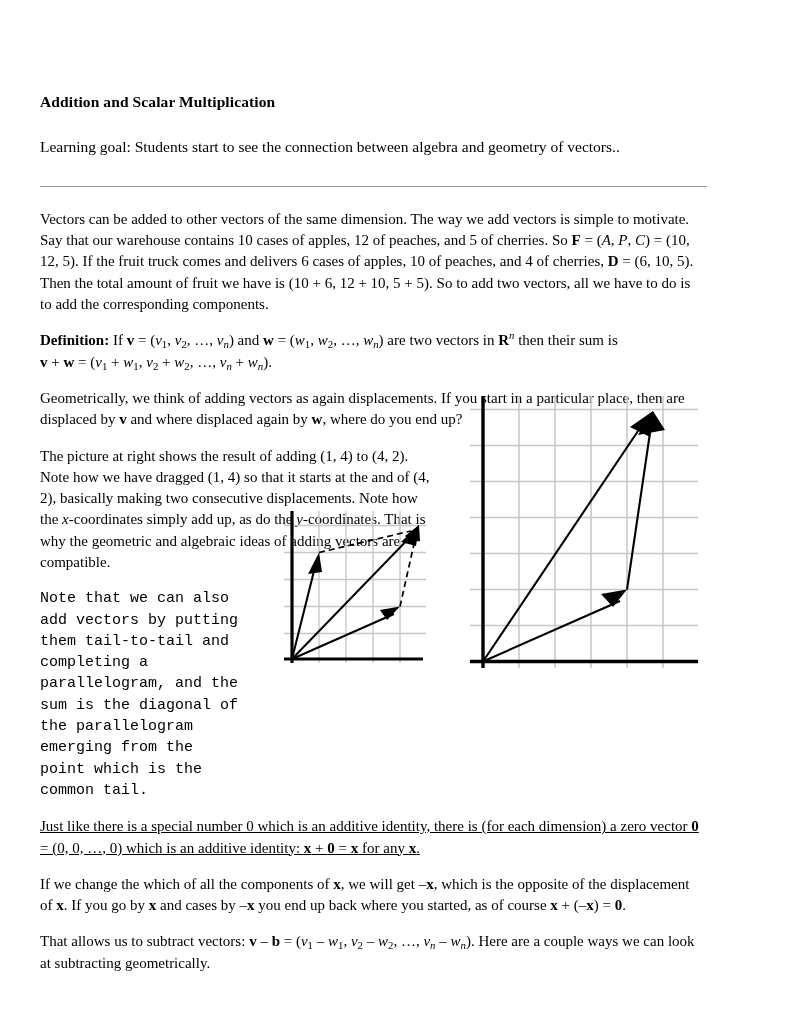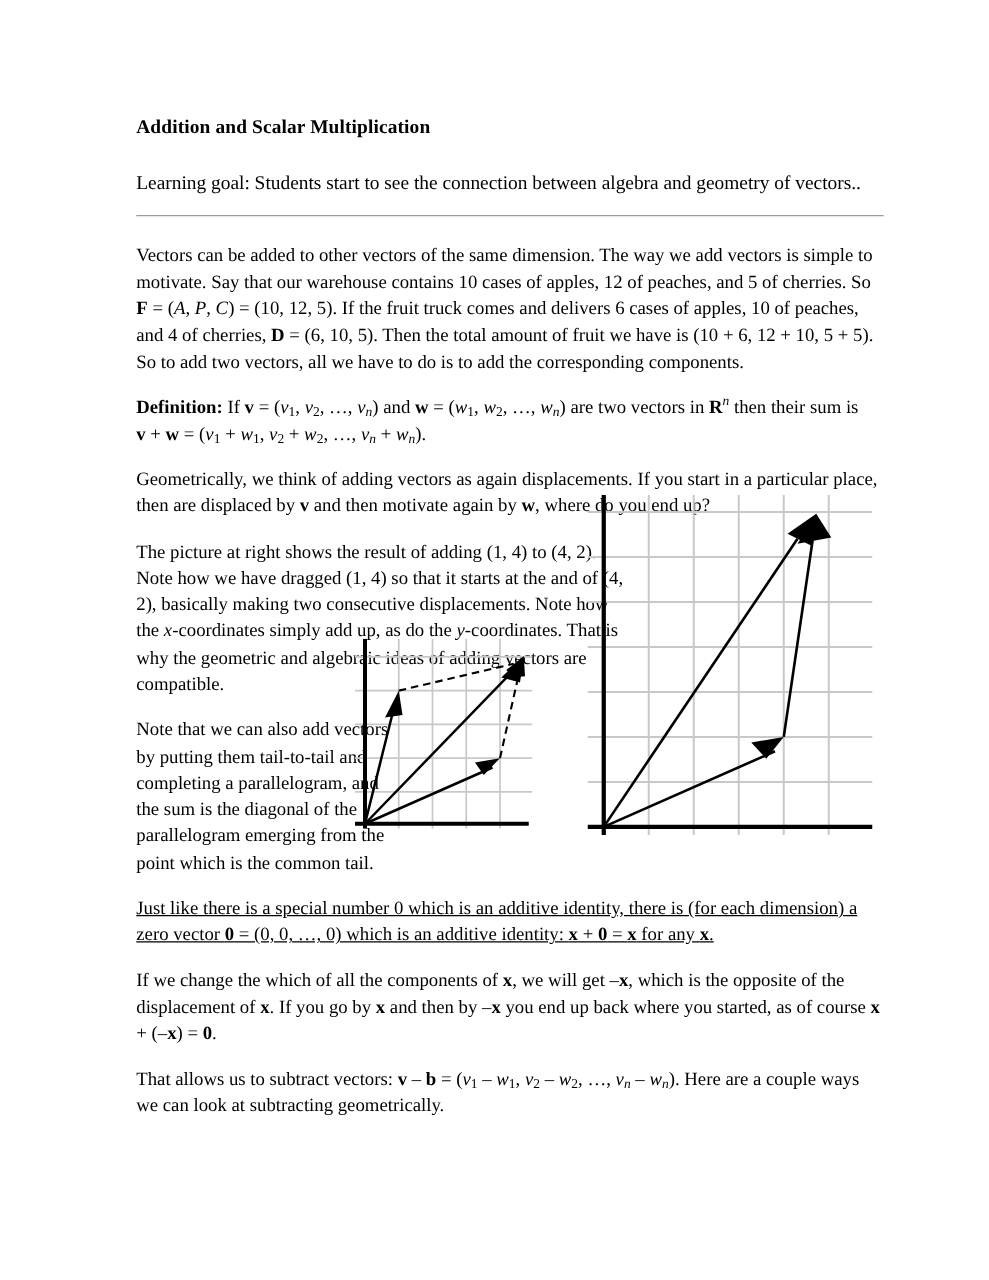--- a/index.html
+++ b/index.html
@@ -13,33 +13,33 @@
     font-family: "Liberation Serif", "DejaVu Serif", serif;
     color: #000000;
     overflow: hidden;
   }
   .page {
     position: relative;
     width: 791px;
     height: 1024px;
     background: #ffffff;
     box-sizing: border-box;
-    padding: 92px 84px 0 109px;
+    padding: 92px 84px 0 40px;
   }
   .doc-title {
     font-size: 15.5px;
     font-weight: bold;
     line-height: 1.35;
     margin: 0 0 24px 0;
     letter-spacing: 0.1px;
   }
   .learning-goal {
     font-size: 15.5px;
     line-height: 1.35;
-    margin: 0 0 14px 0;
+    margin: 0 0 28px 0;
   }
   .rule {
     border: 0;
     border-top: 1.6px solid #9a9a9a;
     margin: 0 0 22px 0;
     width: 100%;
   }
   p.body {
     font-size: 15px;
     line-height: 21.3px;
@@ -70,20 +70,21 @@
   #fig-left {
     position: absolute;
     left: 284px;
     top: 511px;
   }
   .col-wide {
     width: 395px;
   }
   .col-narrow {
     width: 205px;
+    font-family: Liberation Mono, monospace;
   }
   .after-figs {
     margin-top: 9px;
     text-decoration: underline;
   }
 </style>
 </head>
 <body>
 
 <div class="page">
@@ -91,29 +92,29 @@
   <div class="doc-title">Addition and Scalar Multiplication</div>
 
   <div class="learning-goal">Learning goal: Students start to see the connection between algebra and geometry of vectors..</div>
 
   <hr class="rule">
 
   <p class="body"><span>Vectors can be added to other vectors of the same dimension.  The way we add vectors is simple to motivate.  Say that our warehouse contains 10 cases of apples, 12 of peaches, and 5 of cherries. So </span><b>F</b><span> = (</span><i>A</i>, <i>P</i>, <i>C</i><span>) = (10, 12, 5).  If the fruit truck comes and delivers 6 cases of apples, 10 of peaches, and 4 of cherries, </span><b>D</b><span> = (6, 10, 5).  Then the total amount of fruit we have is (10 + 6, 12 + 10, 5 + 5).  So to add two vectors, all we have to do is to add the corresponding components.</span></p>
 
   <p class="body"><b>Definition:</b><span> If </span><b>v</b> = (<i>v</i><sub>1</sub>, <i>v</i><sub>2</sub>, …, <i>v</i><sub><i>n</i></sub>) and <b>w</b> = (<i>w</i><sub>1</sub>, <i>w</i><sub>2</sub>, …, <i>w</i><sub><i>n</i></sub>)<span> are two vectors in </span><b>R</b><sup><i>n</i></sup><span> then their sum is</span><br><b>v</b> + <b>w</b> = (<i>v</i><sub>1</sub> + <i>w</i><sub>1</sub>, <i>v</i><sub>2</sub> + <i>w</i><sub>2</sub>, …, <i>v</i><sub><i>n</i></sub> + <i>w</i><sub><i>n</i></sub>).</p>
 
-  <p class="body"><span>Geometrically, we think of adding vectors as again displacements.  If you start in a particular place, then are displaced by </span><b>v</b><span> and then motivate again by </span><b>w</b><span>, where do you end up?</span></p>
+  <p class="body"><span>Geometrically, we think of adding vectors as again displacements.  If you start in a particular place, then are displaced by </span><b>v</b><span> and where displaced again by </span><b>w</b><span>, where do you end up?</span></p>
 
   <p class="body col-wide"><span>The picture at right shows the result of adding (1, 4) to (4, 2).  Note how we have dragged (1, 4) so that it starts at the and of (4, 2), basically making two consecutive displacements.  Note how the </span><i>x</i><span>-coordinates simply add up, as do the </span><i>y</i><span>-coordinates.  That is why the geometric and algebraic ideas of adding vectors are compatible.</span></p>
 
   <p class="body col-narrow">Note that we can also add vectors by putting them tail-to-tail and completing a parallelogram, and the sum is the diagonal of the parallelogram emerging from the point which is the common tail.</p>
 
   <p class="body after-figs"><span>Just like there is a special number 0 which is an additive identity, there is (for each dimension) a zero vector </span><b>0</b><span> = (0, 0, …, 0) which is an additive identity: </span><b>x</b> + <b>0</b> = <b>x</b><span> for any </span><b>x</b>.</p>
 
-  <p class="body"><span>If we change the which of all the components of </span><b>x</b><span>, we will get –</span><b>x</b><span>, which is the opposite of the displacement of </span><b>x</b><span>.  If you go by </span><b>x</b><span> and then by –</span><b>x</b><span> you end up back where you started, as of course </span><b>x</b> + (–<b>x</b>) = <b>0</b>.</p>
+  <p class="body"><span>If we change the which of all the components of </span><b>x</b><span>, we will get –</span><b>x</b><span>, which is the opposite of the displacement of </span><b>x</b><span>.  If you go by </span><b>x</b><span> and cases by –</span><b>x</b><span> you end up back where you started, as of course </span><b>x</b> + (–<b>x</b>) = <b>0</b>.</p>
 
   <p class="body"><span>That allows us to subtract vectors: </span><b>v</b> – <b>b</b> = (<i>v</i><sub>1</sub> – <i>w</i><sub>1</sub>, <i>v</i><sub>2</sub> – <i>w</i><sub>2</sub>, …, <i>v</i><sub><i>n</i></sub> – <i>w</i><sub><i>n</i></sub>)<span>.  Here are a couple ways we can look at subtracting geometrically.</span></p>
 
   <svg id="fig-right" class="figures" width="228" height="272" viewBox="0 0 228 272">
     <g stroke="#c8c8c8" stroke-width="1.6">
       <line x1="0" y1="13.5" x2="228" y2="13.5"></line>
       <line x1="0" y1="49.5" x2="228" y2="49.5"></line>
       <line x1="0" y1="85.5" x2="228" y2="85.5"></line>
       <line x1="0" y1="121.5" x2="228" y2="121.5"></line>
       <line x1="0" y1="157.5" x2="228" y2="157.5"></line>

